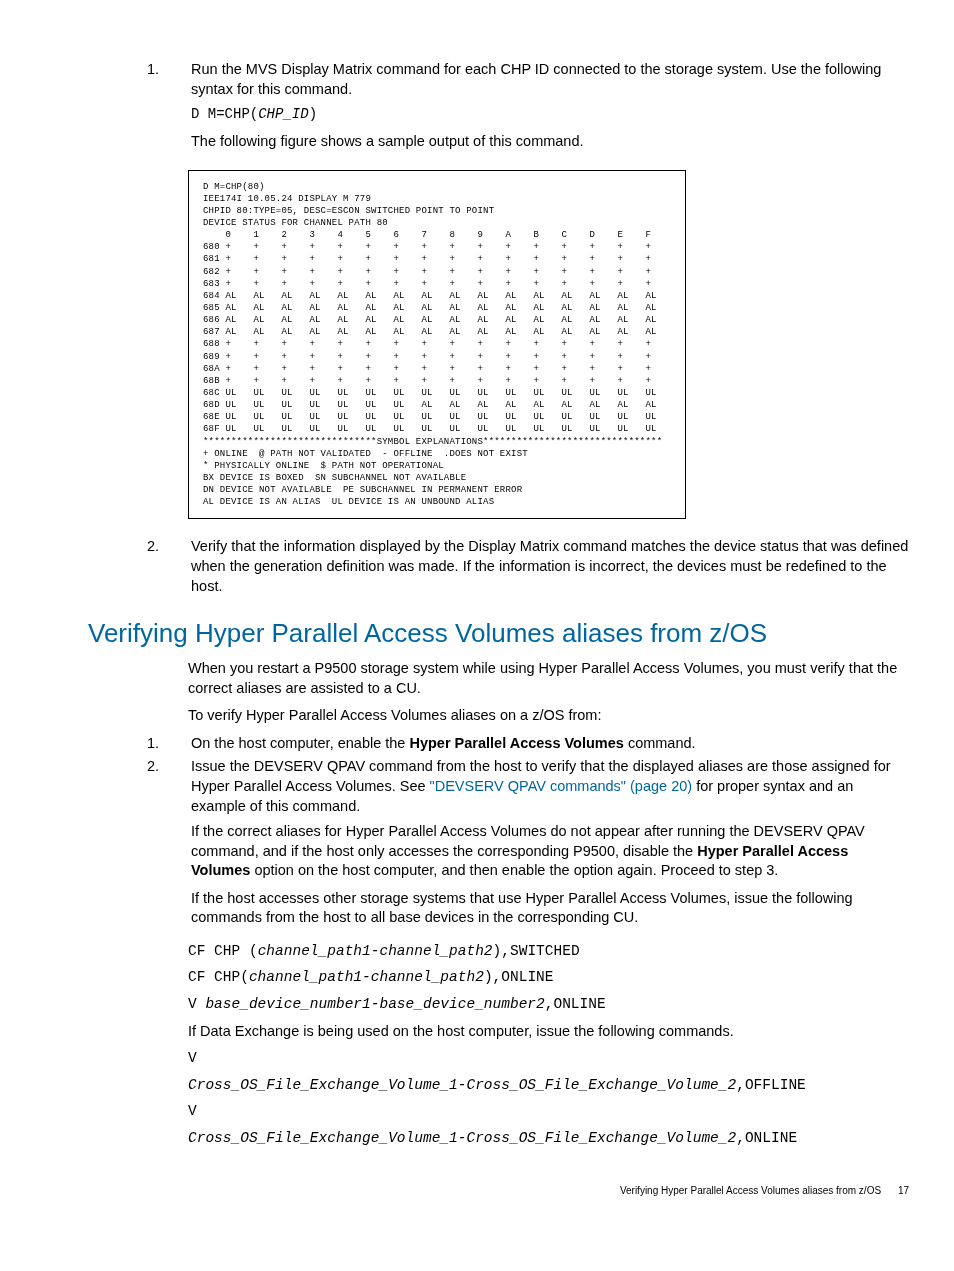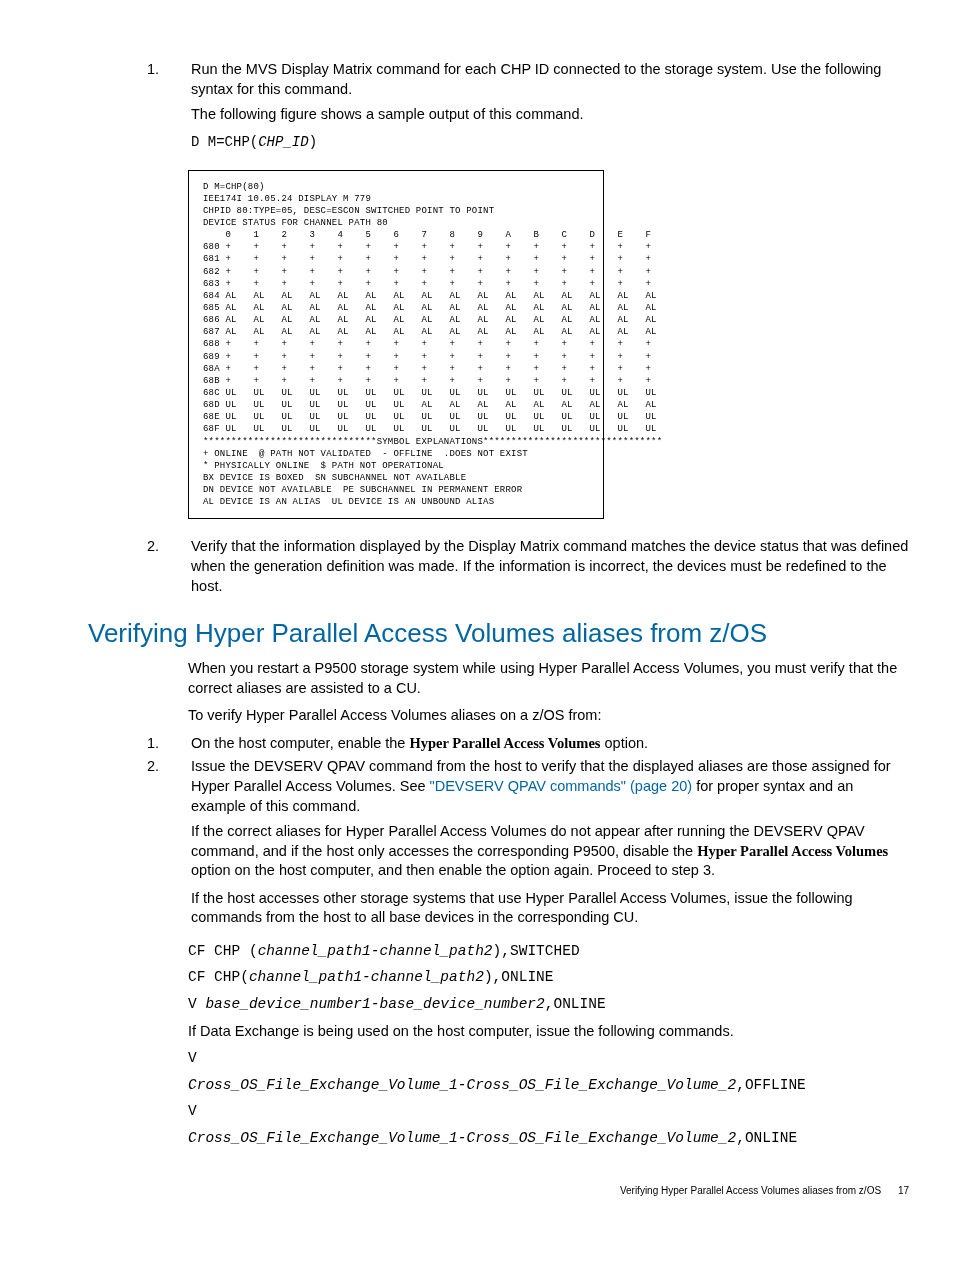--- a/index.html
+++ b/index.html
@@ -31,33 +31,33 @@
     margin-bottom: 4px;
   }
   .para { margin: 6px 0 8px 0; }
   .indent-block { margin-left: 100px; }
   .code {
     font-family: "Courier New", monospace;
     font-size: 14px;
     white-space: pre;
   }
   .italic { font-style: italic; }
-  .bold { font-weight: bold; font-family: Liberation Serif, serif; }
+  .bold { font-weight: bold; }
   .link { color: #0066a1; }
   h2.section {
     font-size: 26px;
     font-weight: normal;
     color: #0066a1;
     margin: 20px 0 8px 0;
   }
   .figure-box {
     border: 1px solid #000;
     margin: 10px 0 18px 100px;
     padding: 10px 14px 10px 14px;
-    width: 416px;
+    width: 498px;
     box-sizing: border-box;
   }
   .figure-box pre {
     margin: 0;
     font-family: "Courier New", monospace;
     font-size: 9px;
     line-height: 1.35;
     letter-spacing: 0.2px;
     white-space: pre;
   }
@@ -74,22 +74,22 @@
     font-size: 10px;
   }
   .pagenum { margin-left: 14px; }
 </style>
 </head>
 <body>
 
 <ol class="main-list">
   <li>
     <span>Run the MVS Display Matrix command for each CHP ID connected to the storage system. Use the following syntax for this command.</span>
+    <div class="para code"><span>D M=CHP(</span><span class="italic">CHP_ID</span><span>)</span></div>
     <div class="para">The following figure shows a sample output of this command.</div>
-    <div class="para code"><span>D M=CHP(</span><span class="italic">CHP_ID</span><span>)</span></div>
   </li>
 </ol>
 
 <div class="figure-box">
   <pre id="matrix-pre">D M=CHP(80)
 IEE174I 10.05.24 DISPLAY M 779
 CHPID 80:TYPE=05, DESC=ESCON SWITCHED POINT TO POINT
 DEVICE STATUS FOR CHANNEL PATH 80
     0    1    2    3    4    5    6    7    8    9    A    B    C    D    E    F    
 680 +    +    +    +    +    +    +    +    +    +    +    +    +    +    +    +    
@@ -121,21 +121,21 @@
 </ol>
 
 <h2 class="section">Verifying Hyper Parallel Access Volumes aliases from z/OS</h2>
 
 <div class="indent-block">
   <div class="para">When you restart a P9500 storage system while using Hyper Parallel Access Volumes, you must verify that the correct aliases are assisted to a CU.</div>
   <div class="para">To verify Hyper Parallel Access Volumes aliases on a z/OS from:</div>
 </div>
 
 <ol class="sub-list">
-  <li><span>On the host computer, enable the </span><span class="bold">Hyper Parallel Access Volumes</span><span> option.</span></li>
+  <li><span>On the host computer, enable the </span><span class="bold">Hyper Parallel Access Volumes</span><span> command.</span></li>
   <li>
     <span>Issue the DEVSERV QPAV command from the host to verify that the displayed aliases are those assigned for Hyper Parallel Access Volumes. See </span><span class="link">"DEVSERV QPAV commands" (page 20)</span><span> for proper syntax and an example of this command.</span>
     <div class="para"><span>If the correct aliases for Hyper Parallel Access Volumes do not appear after running the DEVSERV QPAV command, and if the host only accesses the corresponding P9500, disable the </span><span class="bold">Hyper Parallel Access Volumes</span><span> option on the host computer, and then enable the option again. Proceed to step 3.</span></div>
     <div class="para">If the host accesses other storage systems that use Hyper Parallel Access Volumes, issue the following commands from the host to all base devices in the corresponding CU.</div>
   </li>
 </ol>
 
 <div class="cmd-block">
   <div class="cmd-line"><span>CF CHP (</span><span class="italic">channel_path1-channel_path2</span><span>),SWITCHED</span></div>
   <div class="cmd-line"><span>CF CHP(</span><span class="italic">channel_path1-channel_path2</span><span>),ONLINE</span></div>

